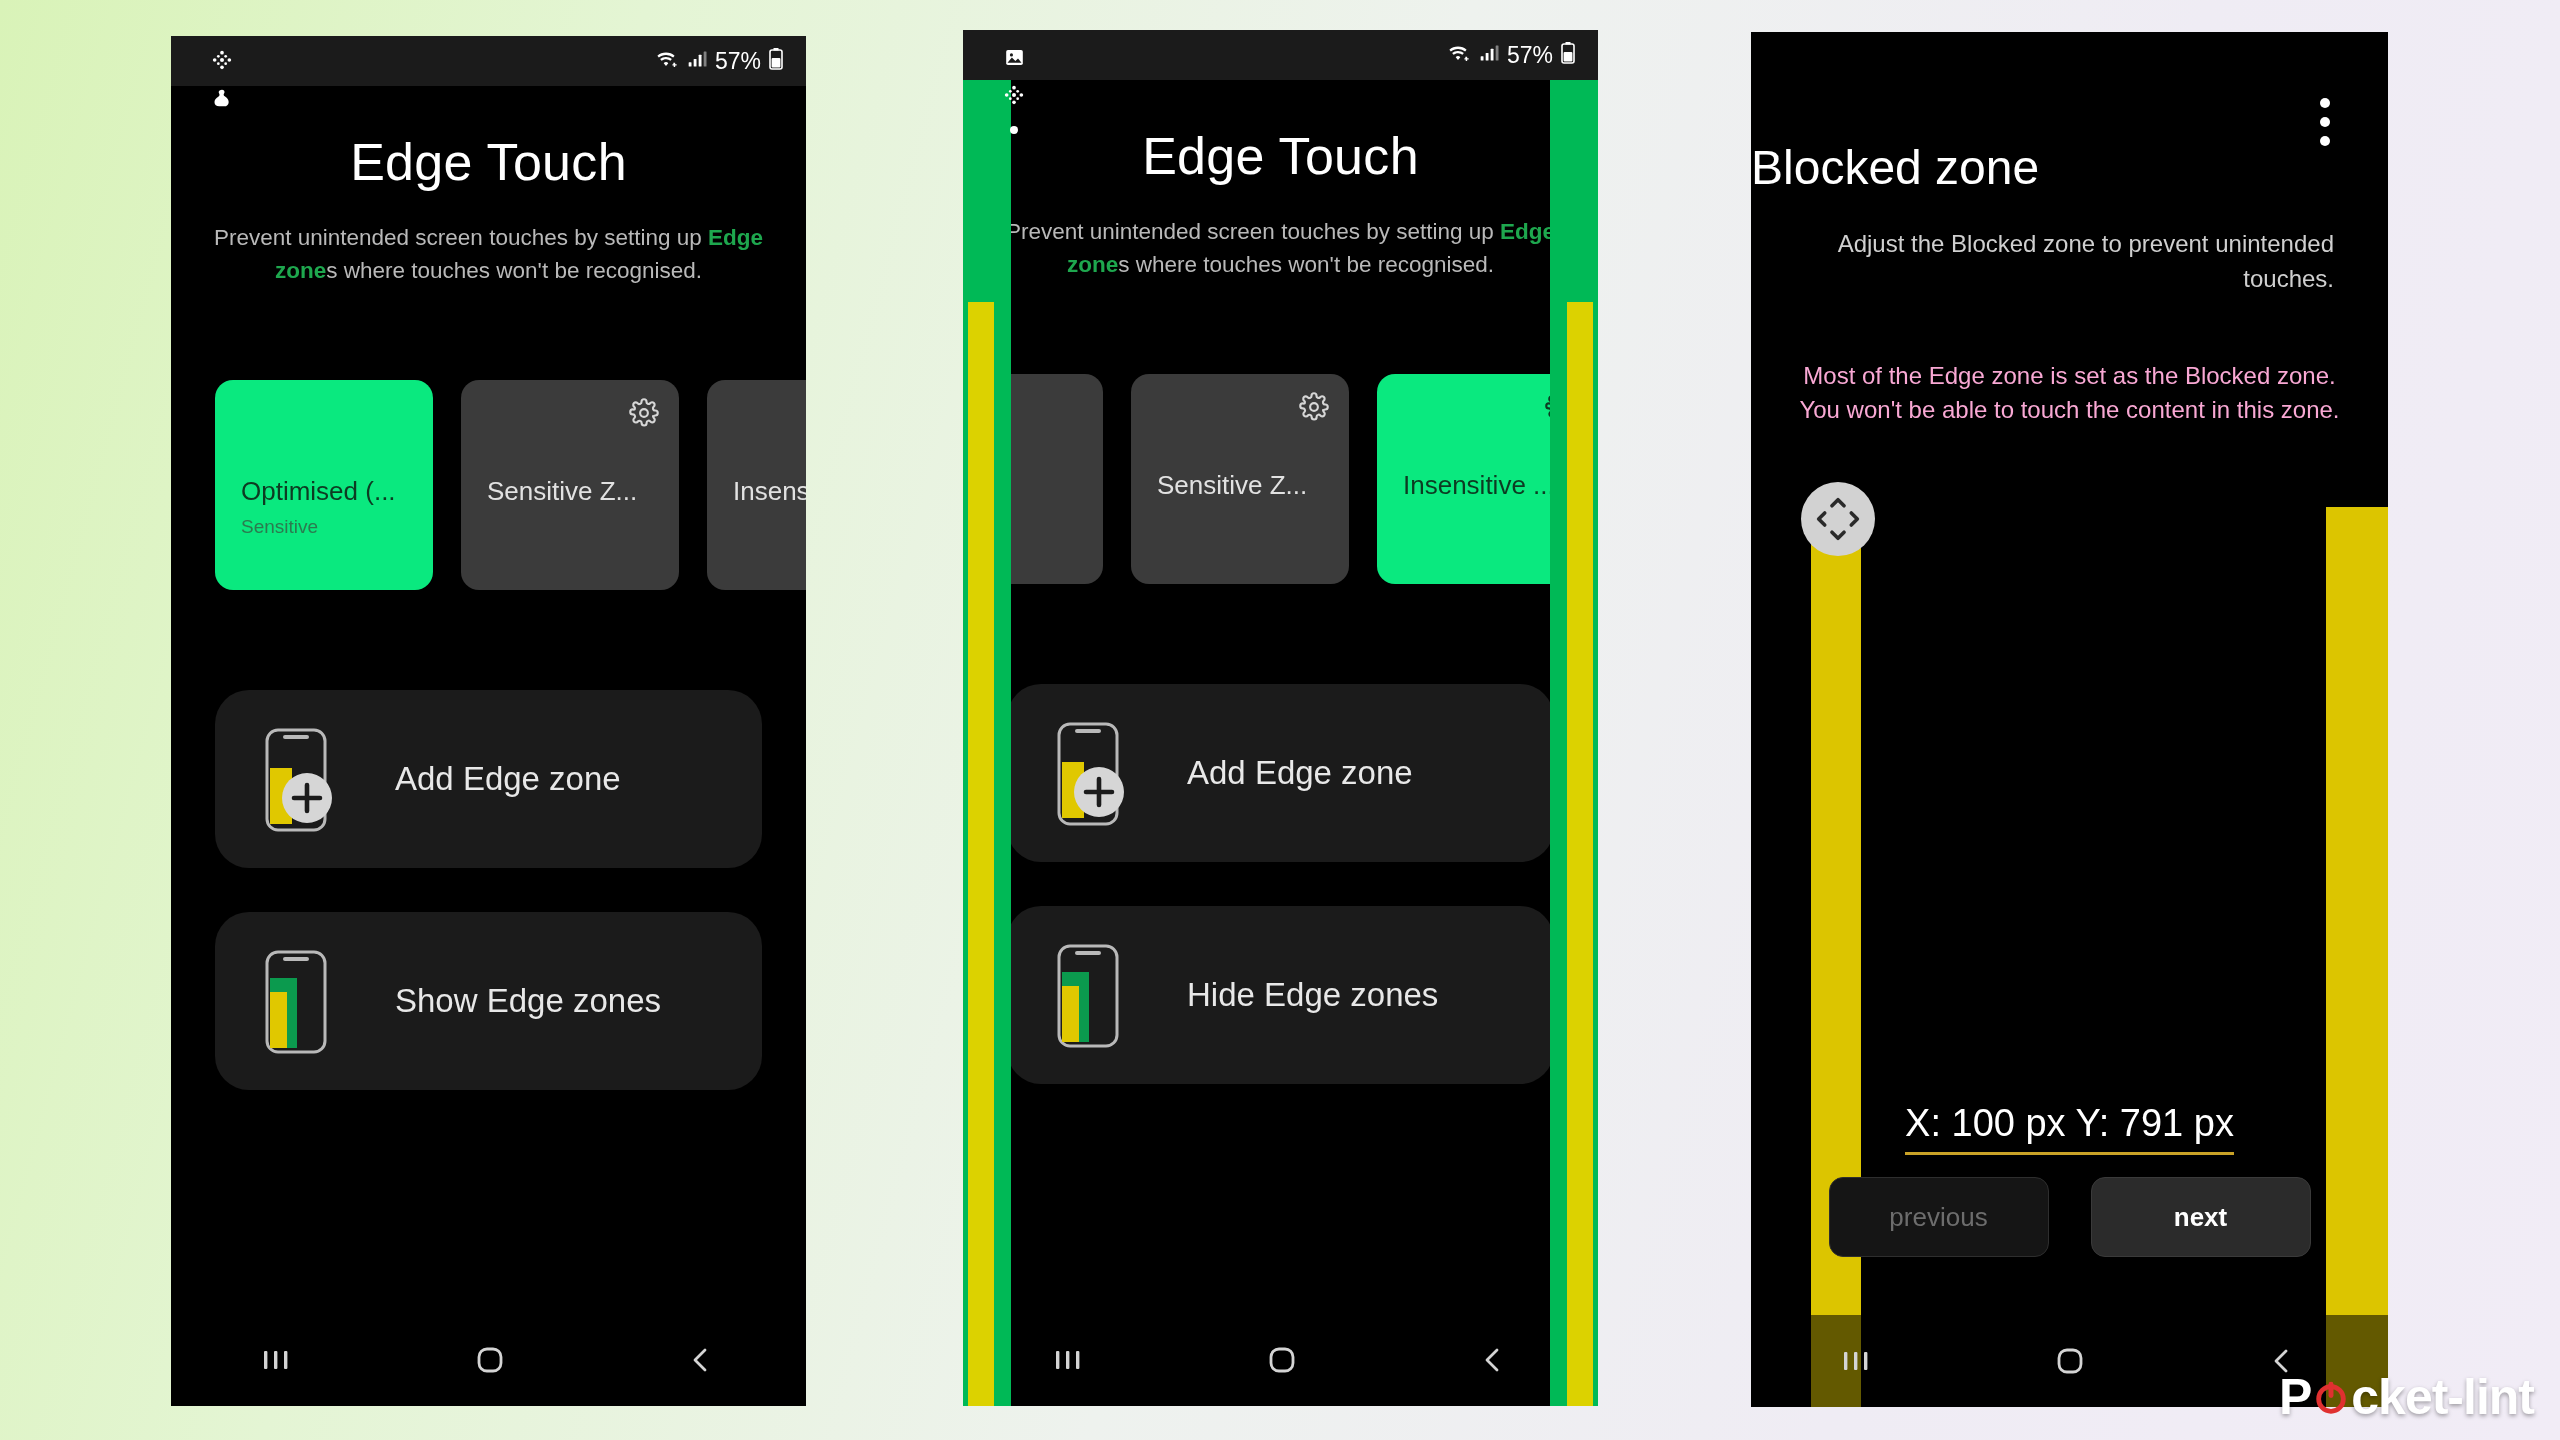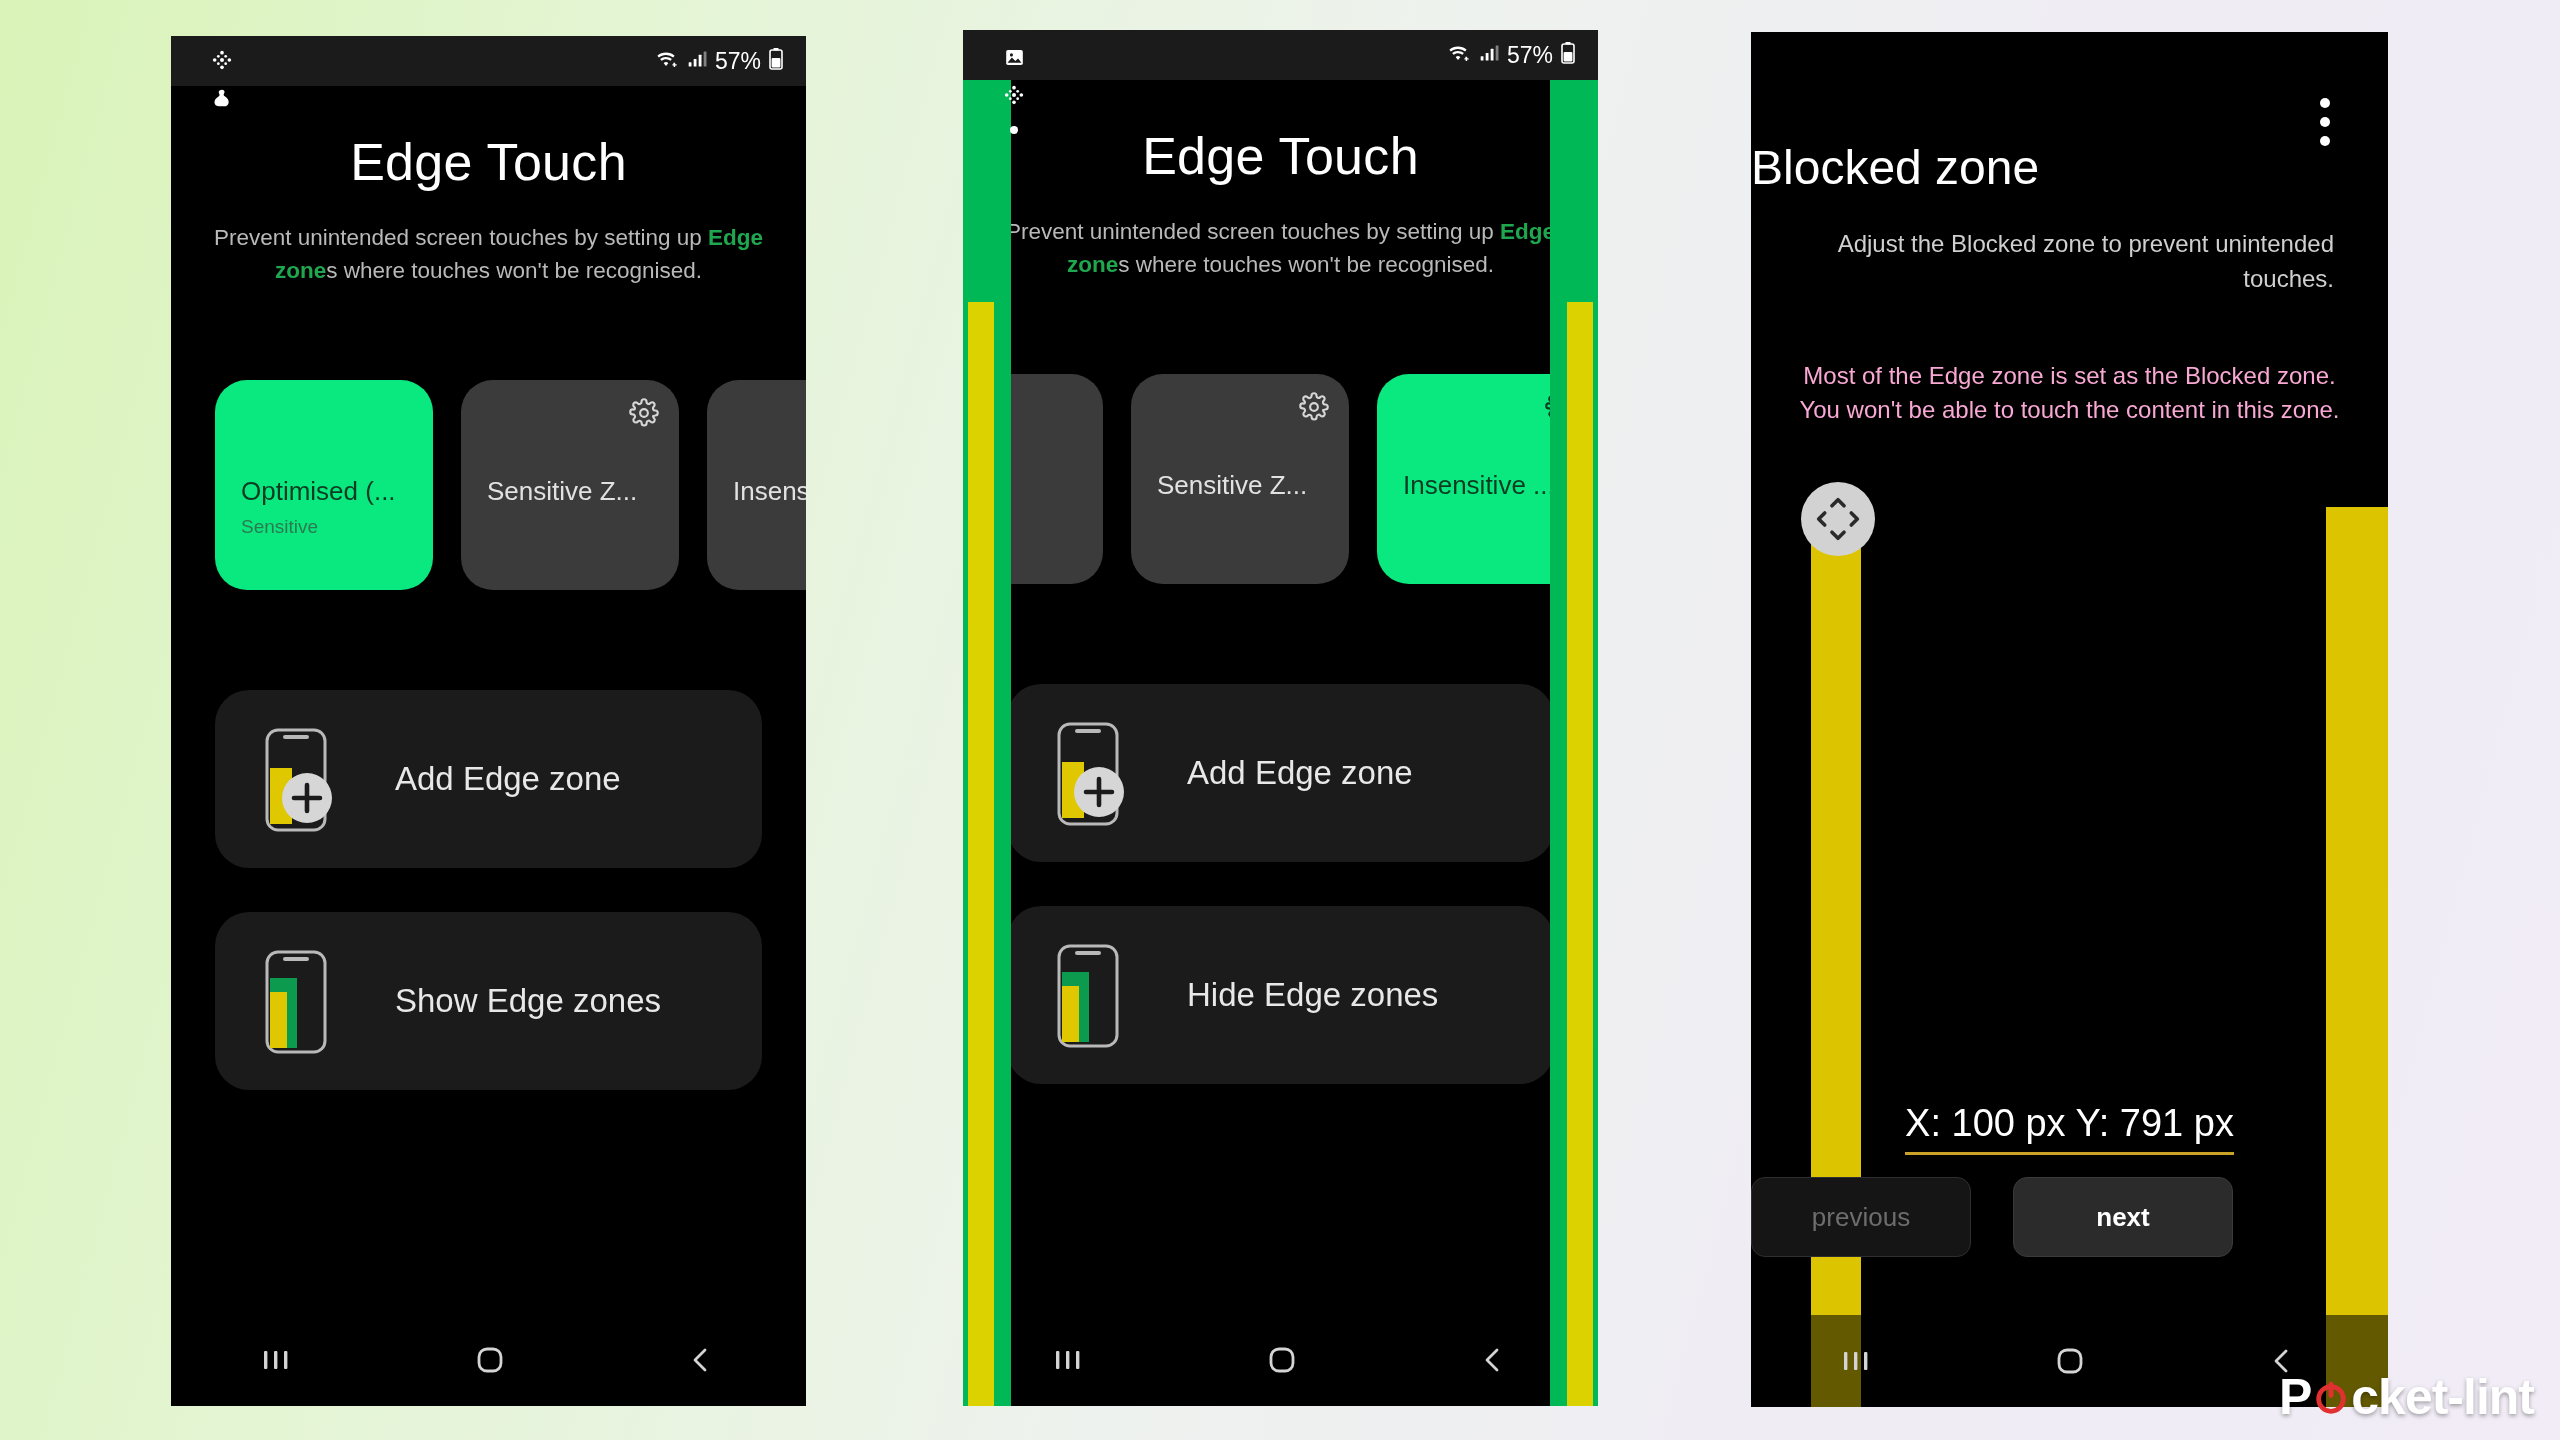--- a/index.html
+++ b/index.html
@@ -60,21 +60,21 @@
     position: relative;
     display: flex;
     gap: 28px;
     margin-top: 92px;
     padding-left: 44px;
   }
   .card {
     flex: 0 0 auto;
     width: 218px;
     height: 210px;
-    border-radius: 32px;
+    border-radius: 18px;
     background: #3b3b3b;
     position: relative;
   }
   .card.active { background: #0ae97f; }
   .card-label {
     position: absolute;
     left: 26px;
     right: 10px;
     top: 96px;
     color: #e2e2e2;
@@ -201,20 +201,21 @@
     color: #fff;
     font-size: 38px;
     border-bottom: 3px solid #c9a227;
     padding-bottom: 8px;
   }
   .p3-buttons {
     position: absolute;
     left: 0; right: 0;
     bottom: 150px;
     display: flex;
+    justify-content: center;
     gap: 42px;
     z-index: 8;
   }
   .btn {
     width: 220px;
     height: 80px;
     border-radius: 14px;
     border: 1px solid #2e2e2e;
     background: #151515;
     color: #6d6d6d;

